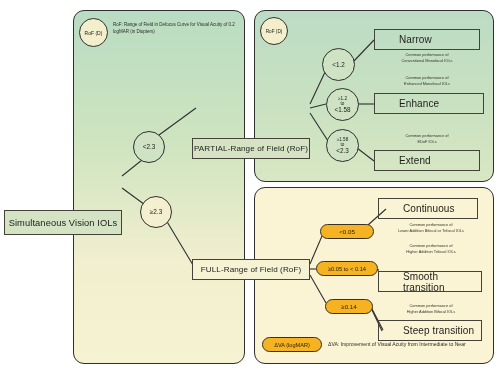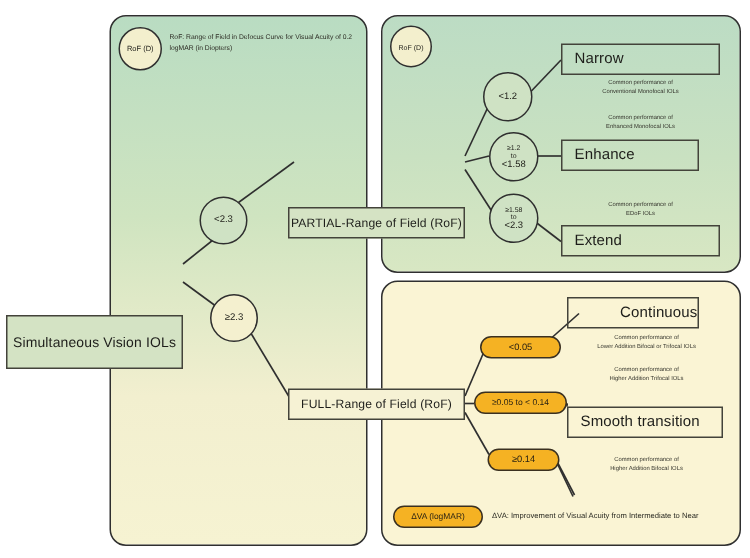--- a/index.html
+++ b/index.html
@@ -25,45 +25,45 @@
   #panel-full{
     left:254px;top:187px;width:238px;height:175px;
     background:#faf4d4;
   }
 
   
   .box{
     position:absolute;box-sizing:border-box;
     border:1.4px solid #43433a;
     display:flex;align-items:center;
-    padding-left:8px;
+    padding-left:24px;
     color:#1d1d1a;
     letter-spacing:.1px;
   }
   .box.green{background:#cfe0c2;margin-top:40px;}
   .box.cream{background:#f7f3d7;}
   .box.outbox{background:transparent;}
 
   #node-sv{
-    left:4px;top:170px;width:118px;height:36px;
+    left:4px;top:170px;width:118px;height:25px;
     font-size:9.3px;background:#d4e3c4;justify-content:center;padding-left:0;
   }
   #node-partial{
     left:192px;top:98px;width:118px;height:21px;
     font-size:8.1px;background:#d5e3c4;justify-content:center;padding-left:0;
   }
   #node-full{
     left:192px;top:259px;width:118px;height:21px;
     font-size:8.1px;background:#f6f2d4;justify-content:center;padding-left:0;
   }
 
   #out-narrow {left:374px;top:29px; width:106px;height:21px;font-size:10px;}
-  #out-enhance{left:374px;top:93px; width:92px;height:21px;font-size:10px;}
+  #out-enhance{left:374px;top:93px; width:110px;height:21px;font-size:10px;}
   #out-extend {left:374px;top:150px;width:106px;height:21px;font-size:10px;align-items:center;}
-  #out-cont   {left:378px;top:198px;width:88px;height:21px;font-size:10px;justify-content:flex-end;}
+  #out-cont   {left:378px;top:198px;width:100px;height:21px;font-size:10px;}
   #out-smooth {left:378px;top:260px;width:104px;height:21px;font-size:10px;margin-top:11px;}
   #out-steep  {left:378px;top:320px;width:104px;height:21px;font-size:10px;}
 
   
   .caption{
     position:absolute;text-align:center;
     font-size:3.9px;line-height:1.45;color:#35352d;
     width:150px;
   }
   #cap-narrow {left:352px;top:52px;}
@@ -248,19 +248,22 @@
     <span>Smooth transition</span>
   </div>
 
   <div class="pill" id="p-014">
     <span>≥0.14</span>
   </div>
   <div class="caption" id="cap-steep">
     <div>Common performance of</div>
     <div>Higher Addition Bifocal IOLs</div>
   </div>
+  <div class="box outbox" id="out-steep">
+    <span>Steep transition</span>
+  </div>
 
   <div class="pill" id="p-legend">
     <span>ΔVA (logMAR)</span>
   </div>
   <div id="leg-bottom-text">ΔVA: Improvement of Visual Acuity from Intermediate to Near</div>
 
 </div>
 
 </body></html>

